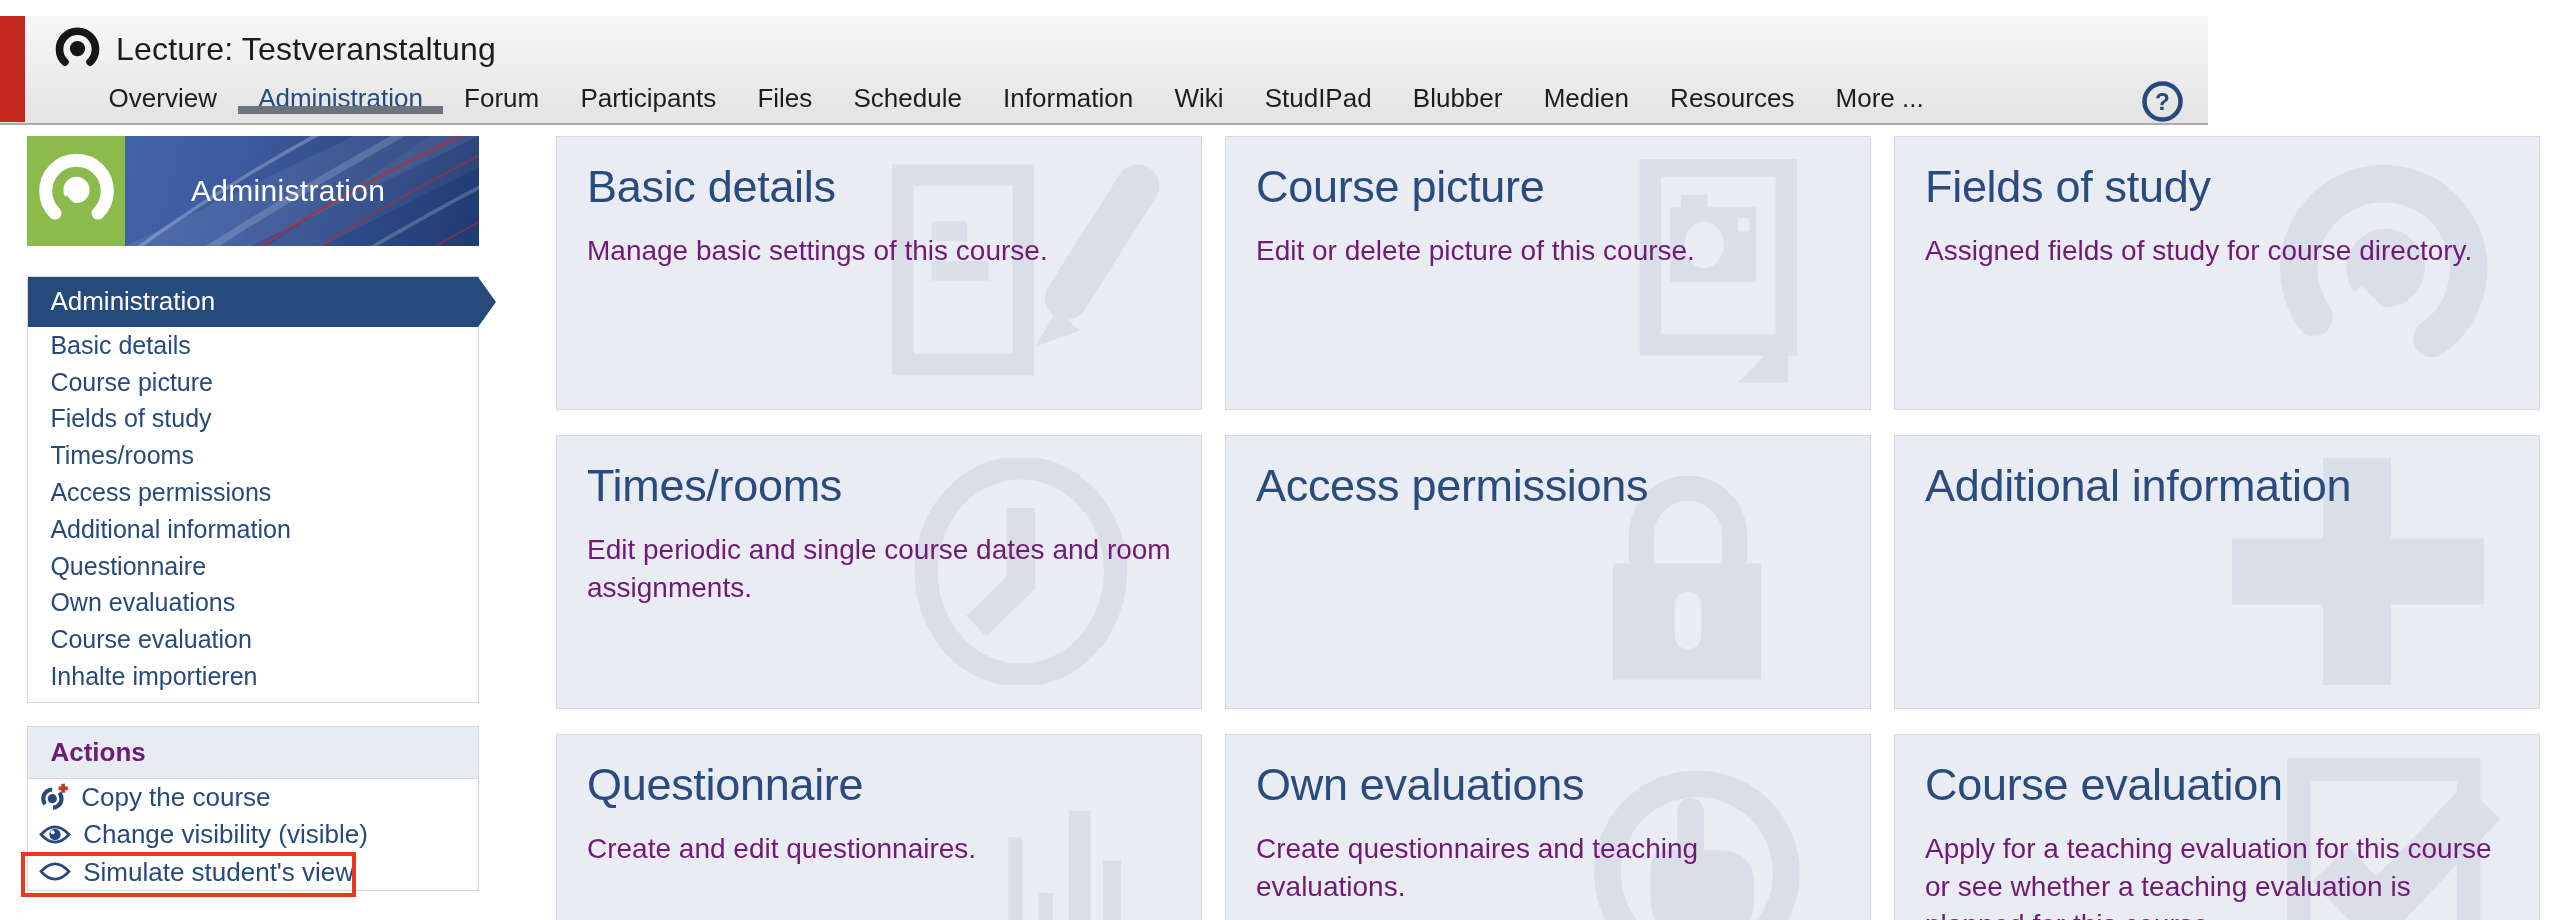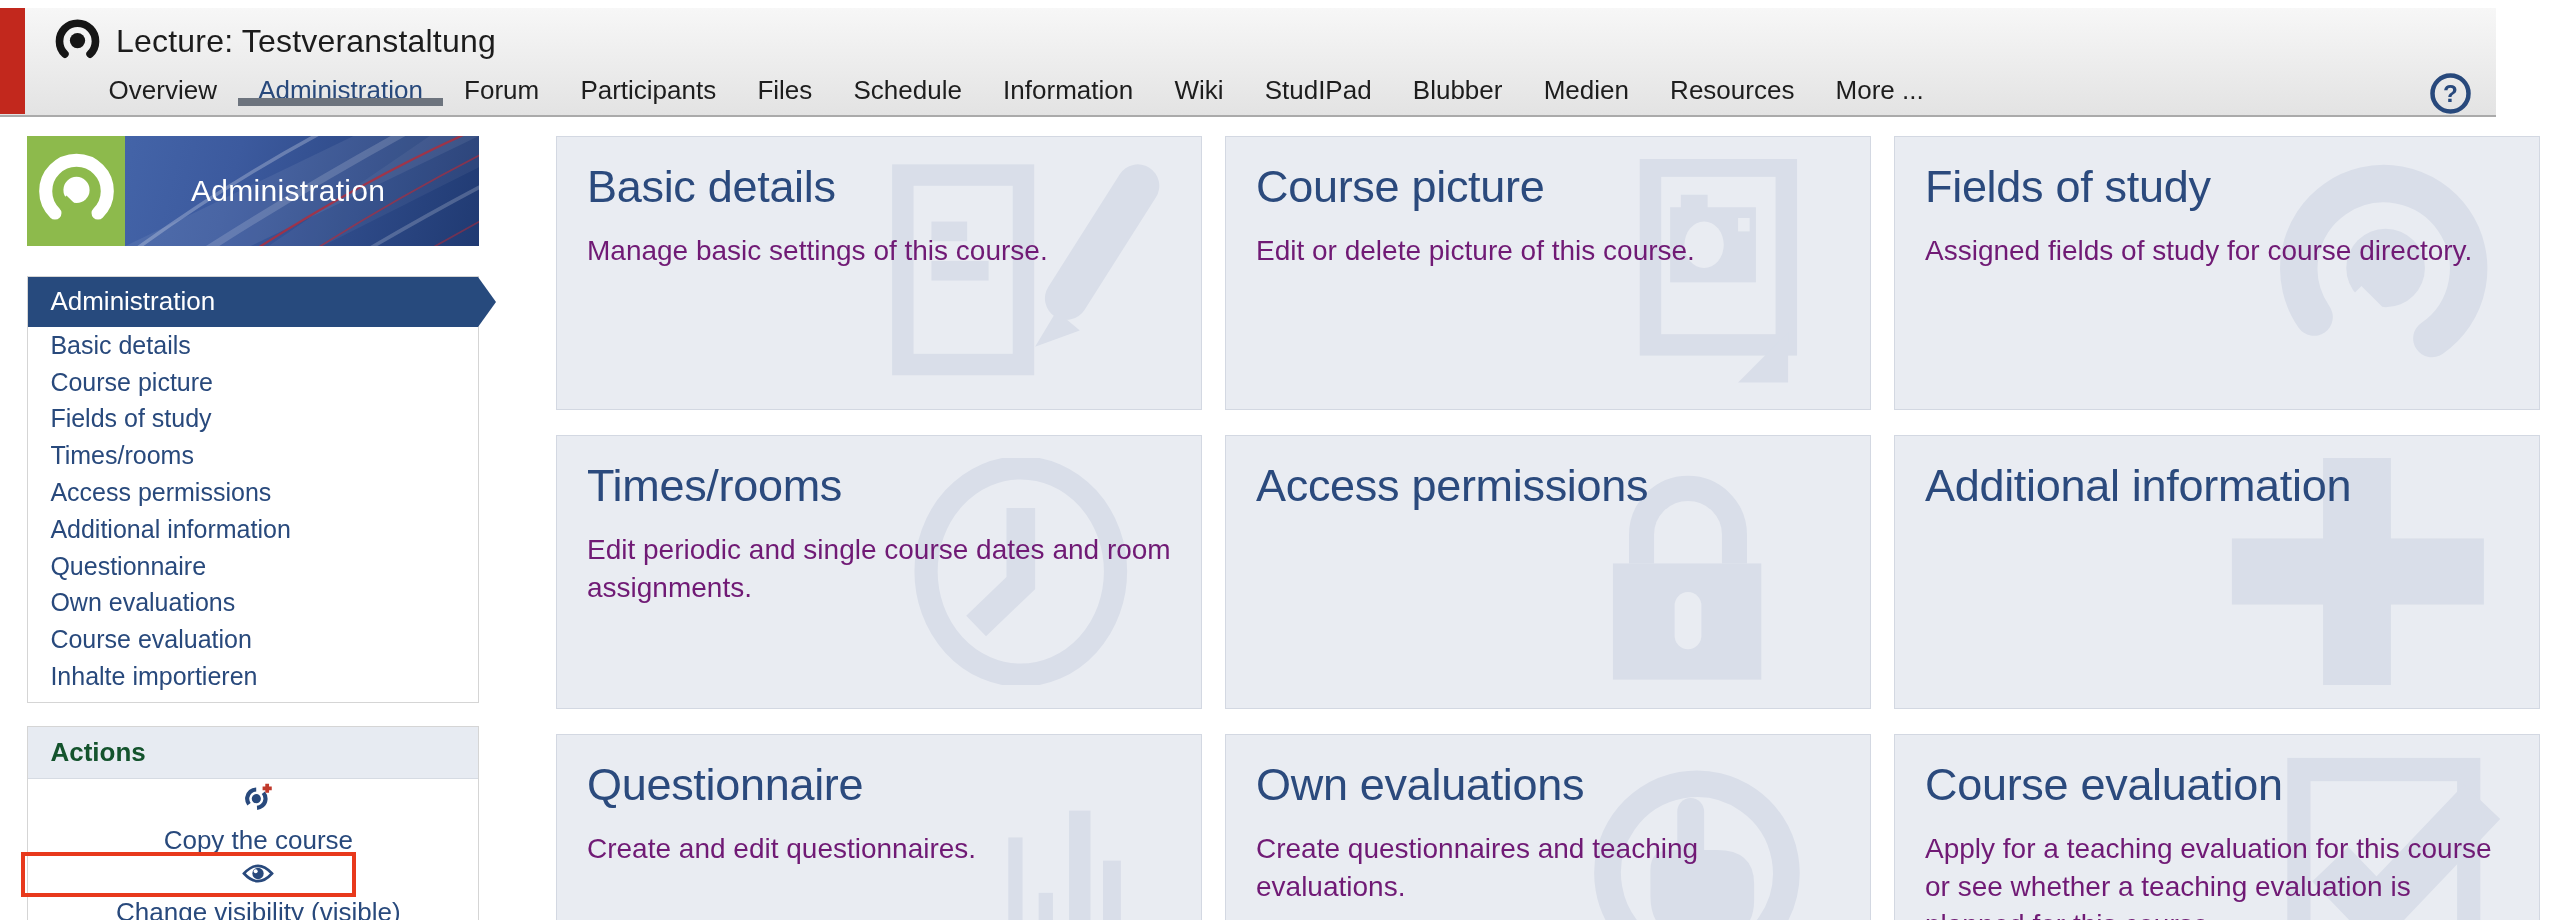--- a/index.html
+++ b/index.html
@@ -5,21 +5,21 @@
   * { box-sizing: border-box; }
   html,body { margin:0; padding:0; }
   body {
     width:2576px; height:920px; position:relative; overflow:hidden;
     background:#ffffff;
     font-family:"Liberation Sans", sans-serif;
   }
 
   
   .header {
-    position:absolute; top:8px; left:0; width:2496px; height:109px;
+    position:absolute; top:16px; left:0; width:2208px; height:109px;
     background:linear-gradient(#f7f7f7, #e3e3e3);
     border-bottom:2.7px solid #aaaaaa;
   }
   .red-bar { position:absolute; left:0; top:0; width:25px; height:106px; background:#c2281d; }
   .brand { position:absolute; left:55px; top:10.7px; display:flex; align-items:center; gap:16px; }
   .brand svg { width:45px; height:45px; }
   .page-title { font-size:32px; color:#1c1c1c; letter-spacing:0.2px; }
 
   .tabs {
     position:absolute; left:88px; top:58px; height:48px;
@@ -69,25 +69,25 @@
   .nav-item {
     padding:5.4px 9px 5.4px 22.4px; font-size:25px; color:#28497c; line-height:26px; cursor:pointer;
   }
 
   .actions-box {
     position:absolute; left:27px; top:726px; width:452px; background:#ffffff;
     border:1.8px solid #d5d5d5;
   }
   .actions-header {
     background:#e7ebf2; border-bottom:1.8px solid #d6dbe3;
-    color:#14532d; font-weight:bold; font-size:26px; padding:9.8px 0 9.8px 22.4px;
+    color:#701a75; font-weight:bold; font-size:26px; padding:9.8px 0 9.8px 22.4px;
   }
   .action-item {
     display:flex; align-items:center; gap:12.5px;
-    padding:3.6px 0 3.6px 10.7px; font-size:26px; color:#28497c; cursor:pointer; line-height:30px;flex-direction:column;
+    padding:3.6px 0 3.6px 10.7px; font-size:26px; color:#28497c; cursor:pointer; line-height:30px;
   }
   .action-item svg { flex:0 0 auto; }
 
   .annotation-box {
     position:absolute; left:20.6px; top:852px; width:335px; height:45px;
     border:4.5px solid #e8391c; z-index:9;
   }
 
   
   .main {

